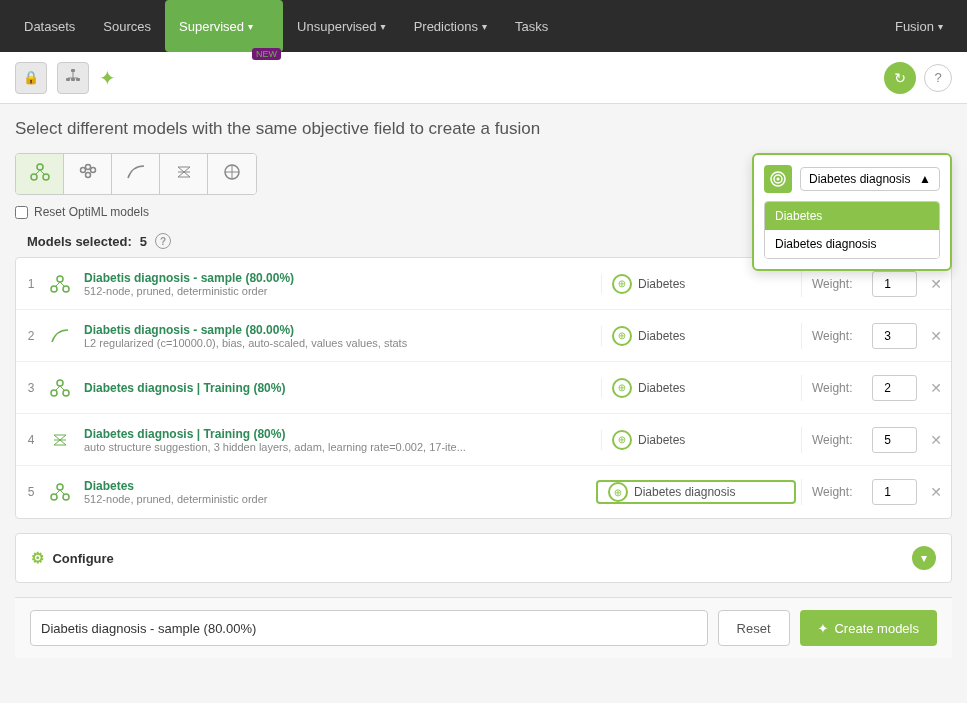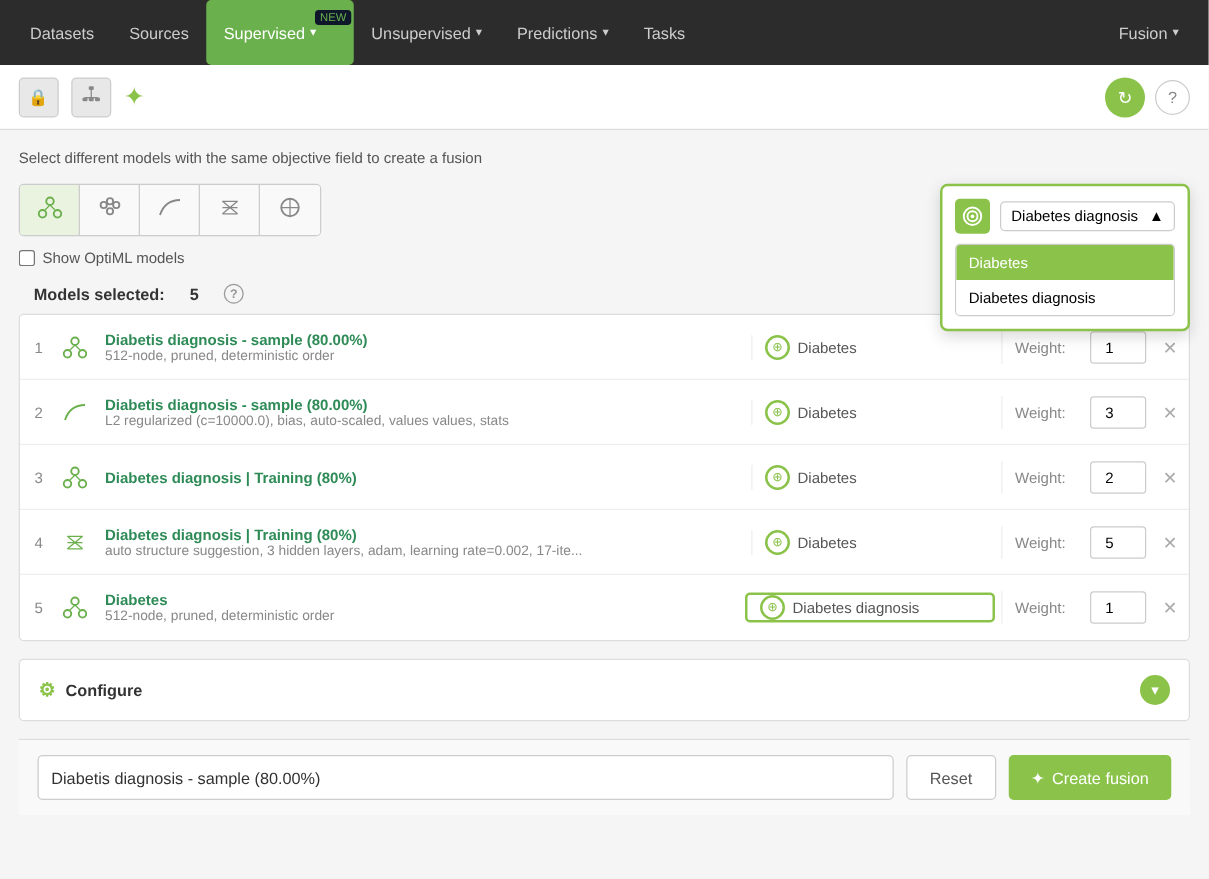--- a/index.html
+++ b/index.html
@@ -34,21 +34,21 @@
     .nav-badge {
       background: #6ab04c;
       color: #fff;
       font-size: 9px;
       padding: 1px 4px;
       border-radius: 3px;
       position: absolute;
       top: 8px;
       right: 2px;
     }
-    .nav-item.active .nav-badge { background: #0f172a; color: #6ab04c; }
+    .nav-item.active .nav-badge { background: #701a75; color: #6ab04c; margin-top: 40px; }
     .nav-spacer { flex: 1; }
     .nav-whizzml {
       color: #ccc;
       display: flex;
       align-items: center;
       gap: 4px;
       cursor: pointer;
       padding: 8px 14px;
     }
     .chevron { font-size: 10px; }
@@ -105,21 +105,21 @@
 
     
     .main-content {
       padding: 15px;
       background: #f5f5f5;
       height: calc(703px - 52px - 52px);
       overflow-y: auto;
     }
 
     .instruction-text {
-      font-size: 12px;
+      font-size: 17px;
       color: #555;
       margin-bottom: 14px;
     }
 
     
     .model-selector-row {
       display: flex;
       align-items: flex-start;
       gap: 10px;
       margin-bottom: 10px;
@@ -219,21 +219,21 @@
       font-size: 12px;
       color: #555;
       margin-bottom: 14px;
     }
     .show-optiml input[type="checkbox"] { cursor: pointer; }
 
     
     .models-header {
       display: flex;
       align-items: center;
-      gap: 20px;
+      gap: 8px;
       margin-bottom: 8px;
       font-size: 13px;
       font-weight: bold;
       color: #333;
       padding-left: 12px;
     }
     .info-circle {
       width: 16px; height: 16px;
       border: 1px solid #999;
       border-radius: 50%;
@@ -576,21 +576,21 @@
         </div>
         <div class="obj-dropdown-item">
           <span>Diabetes diagnosis</span>
         </div>
       </div>
     </div>
   </div>
 
   <div class="show-optiml">
     <input type="checkbox" style="">
-    <span>Show OptiML models</span>
+    <span>Reset OptiML models</span>
   </div>
 
   <div class="models-header">
     <span>Models selected:</span>
     <span>5</span>
     <div class="info-circle">?</div>
   </div>
 
   <div class="models-table">
 
@@ -734,18 +734,18 @@
   </div>
 
   <div class="bottom-bar">
     <div class="bottom-controls">
       <input type="text" class="fusion-name-input" value="Diabetis diagnosis - sample (80.00%)" style="">
       <button class="reset-btn">
         <span>Reset</span>
       </button>
       <button class="create-fusion-btn">
         <span>✦</span>
-        <span>Create fusion</span>
+        <span>Create models</span>
       </button>
     </div>
   </div>
 
 </div>
 
 </body></html>

